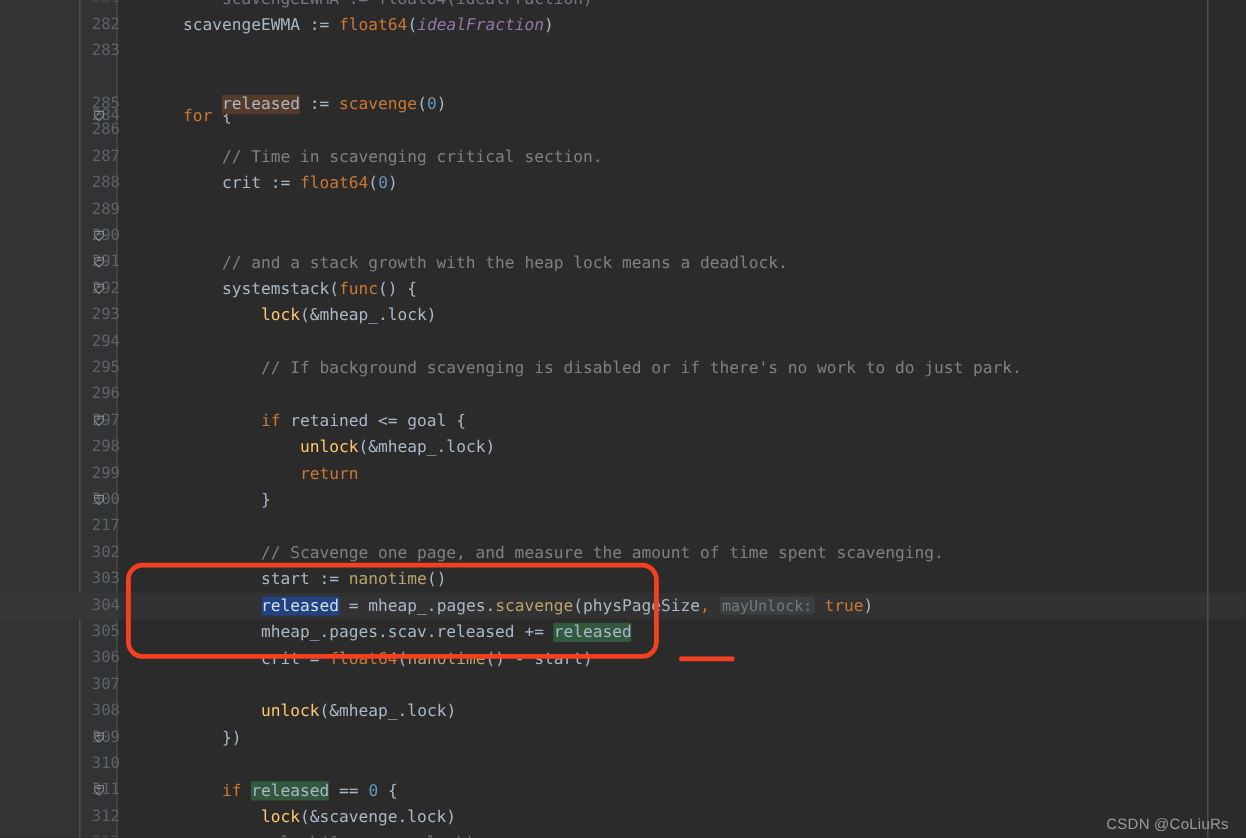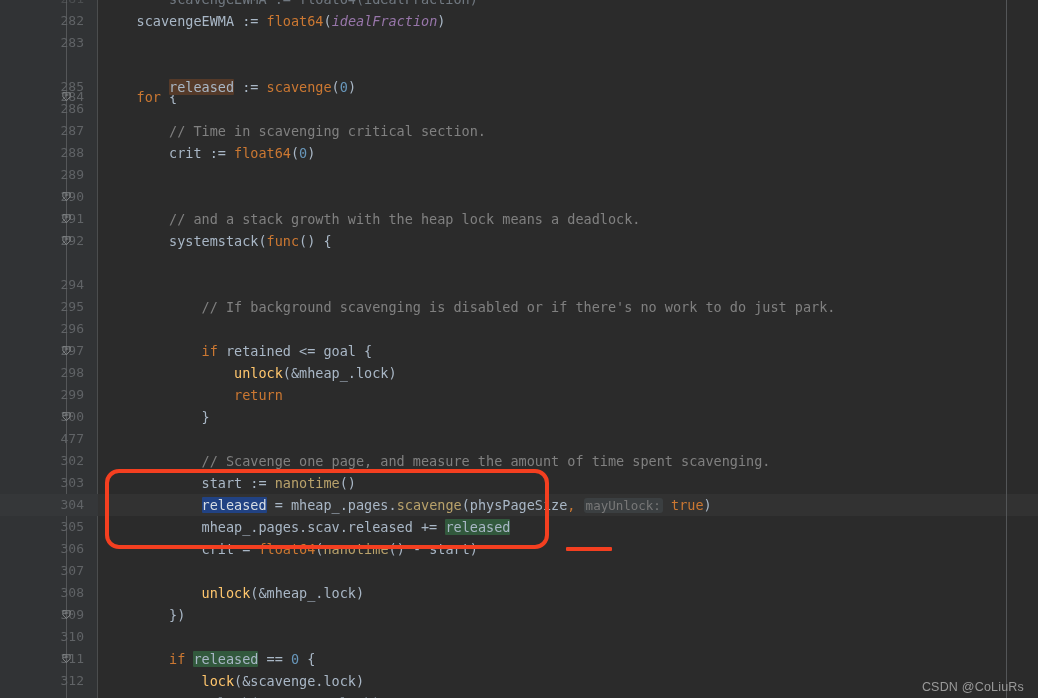--- a/index.html
+++ b/index.html
@@ -47,21 +47,21 @@
   }
 
   
   .lines {
     position: absolute;
     left: 0; top: 0;
     width: 1038px; height: 698px;
   }
   .line {
     position: absolute;
-    left: 0;
+    left: 16px;
     width: 952px;
     height: 22px;
     line-height: 22px;
     white-space: pre;
   }
   .lnum {
     position: absolute;
     left: 0; top: 0;
     width: 84px;
     text-align: right;
@@ -193,34 +193,35 @@
             <path d="M2.6 3 L6.4 3" stroke="#8c8f91" stroke-width="0.9"></path>
           </svg></span></div>
       <div class="line" style="top: 208px;"><span class="lnum">291</span><span class="foldmark" style="top: 6px;"><svg width="9" height="9" viewBox="0 0 9 9">
             <path d="M4.5 8.6 L0.9 5 L0.9 0.8 L8.1 0.8 L8.1 5 Z" fill="none" stroke="#8c8f91" stroke-width="0.9"></path>
             <path d="M2.6 3 L6.4 3" stroke="#8c8f91" stroke-width="0.9"></path>
           </svg></span><span class="code"><span class="cmt">        // and a stack growth with the heap lock means a deadlock.</span></span></div>
       <div class="line" style="top: 230px;"><span class="lnum">292</span><span class="foldmark" style="top: 6px;"><svg width="9" height="9" viewBox="0 0 9 9">
             <path d="M0.9 0.8 L8.1 0.8 L8.1 5 L4.5 8.6 L0.9 5 Z" fill="none" stroke="#8c8f91" stroke-width="0.9"></path>
             <path d="M2.6 3 L6.4 3" stroke="#8c8f91" stroke-width="0.9"></path>
           </svg></span><span class="code"><span class="txt">        systemstack</span><span class="punc">(</span><span class="kw">func</span><span class="punc">() {</span></span></div>
+      <div class="line" style="top: 252px;"><span class="lnum">293</span><span class="code"><span class="txt">            </span><span class="fn">lock</span><span class="punc">(&amp;mheap_.lock)</span></span></div>
       <div class="line" style="top: 274px;"><span class="lnum">294</span><span class="code"></span></div>
       <div class="line" style="top: 296px;"><span class="lnum">295</span><span class="code"><span class="cmt">            // If background scavenging is disabled or if there's no work to do just park.</span></span></div>
       <div class="line" style="top: 318px;"><span class="lnum">296</span></div>
       <div class="line" style="top: 340px;"><span class="lnum">297</span><span class="foldmark" style="top: 6px;"><svg width="9" height="9" viewBox="0 0 9 9">
             <path d="M0.9 0.8 L8.1 0.8 L8.1 5 L4.5 8.6 L0.9 5 Z" fill="none" stroke="#8c8f91" stroke-width="0.9"></path>
             <path d="M2.6 3 L6.4 3" stroke="#8c8f91" stroke-width="0.9"></path>
           </svg></span><span class="code"><span class="txt">            </span><span class="kw">if</span><span class="txt"> retained &lt;= goal {</span></span></div>
       <div class="line" style="top: 362px;"><span class="lnum">298</span><span class="code"><span class="txt">                </span><span class="fn">unlock</span><span class="punc">(&amp;mheap_.lock)</span></span></div>
       <div class="line" style="top: 384px;"><span class="lnum">299</span><span class="code"><span class="txt">                </span><span class="kw">return</span></span></div>
       <div class="line" style="top: 406px;"><span class="lnum">300</span><span class="foldmark" style="top: 6px;"><svg width="9" height="9" viewBox="0 0 9 9">
             <path d="M4.5 8.6 L0.9 5 L0.9 0.8 L8.1 0.8 L8.1 5 Z" fill="none" stroke="#8c8f91" stroke-width="0.9"></path>
             <path d="M2.6 3 L6.4 3" stroke="#8c8f91" stroke-width="0.9"></path>
           </svg></span><span class="code"><span class="punc">            }</span></span></div>
-      <div class="line" style="top: 428px;"><span class="lnum">477</span><span class="code"></span></div>
+      <div class="line" style="top: 428px;"><span class="lnum">217</span><span class="code"></span></div>
       <div class="line" style="top: 450px;"><span class="lnum">302</span><span class="code"><span class="cmt">            // Scavenge one page, and measure the amount of time spent scavenging.</span></span></div>
       <div class="line" style="top: 472px;"><span class="lnum">303</span><span class="code"><span class="txt">            start </span><span class="punc">:= </span><span class="mth">nanotime</span><span class="punc">()</span></span></div>
       <div class="curline-gutter" style="top: 494px;"></div>
       <div class="curline" style="top: 494px;"></div>
       <div class="line" style="top: 494px;"><span class="lnum">304</span><span class="code"><span class="txt">            </span><span class="txt hl-sel">released</span><span class="txt"> = mheap_.pages.</span><span class="mth">scavenge</span><span class="txt">(physPageSize</span><span class="kw">,</span><span class="txt"> </span><span class="inlay">mayUnlock:</span><span class="txt"> </span><span class="kw">true</span><span class="punc">)</span></span></div>
       <div class="line" style="top: 516px;"><span class="lnum">305</span><span class="code"><span class="txt">            mheap_.pages.scav.released += </span><span class="txt hl-read">released</span></span></div>
       <div class="line" style="top: 538px;"><span class="lnum">306</span><span class="code"><span class="txt">            crit = </span><span class="typ">float64</span><span class="punc">(</span><span class="mth">nanotime</span><span class="punc">() - start)</span></span></div>
       <div class="line" style="top: 560px;"><span class="lnum">307</span><span class="code"></span></div>
       <div class="line" style="top: 582px;"><span class="lnum">308</span><span class="code"><span class="txt">            </span><span class="fn">unlock</span><span class="punc">(&amp;mheap_.lock)</span></span></div>
       <div class="line" style="top: 604px;"><span class="lnum">309</span><span class="foldmark" style="top: 6px;"><svg width="9" height="9" viewBox="0 0 9 9">

